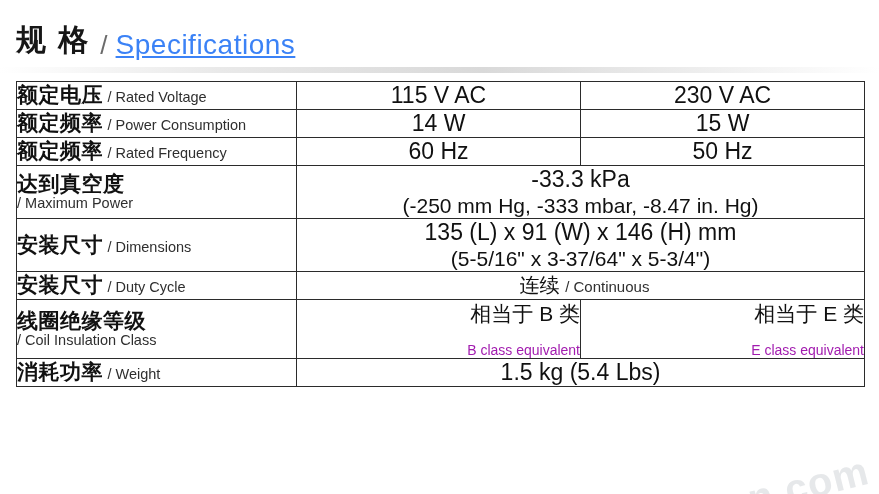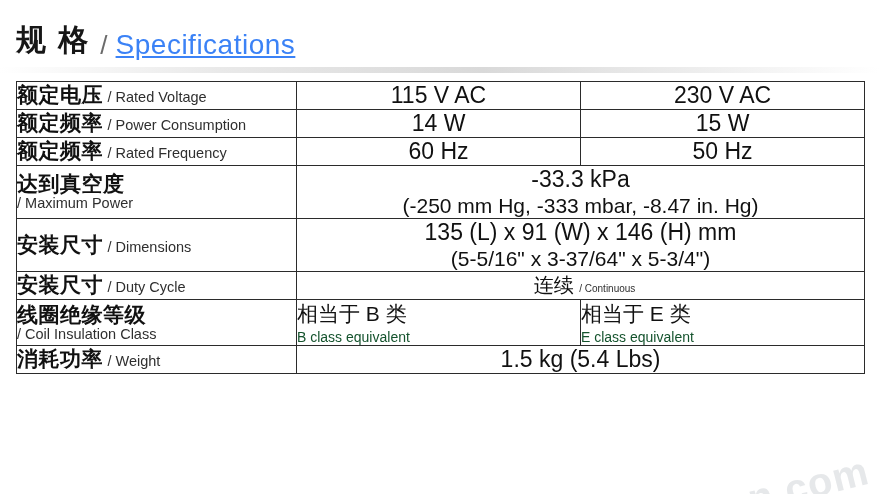--- a/index.html
+++ b/index.html
@@ -104,38 +104,38 @@
     text-align: center;
     padding: 6px 4px;
     font-size: 20px;
   }
   .mixed .m-cn {
     font-size: 20px;
     color: #111;
     margin-left: 8px;
   }
   .mixed .m-en {
-    font-size: 10px;
+    font-size: 15px;
     color: #2f2f2f;
   }
 
   .coil-cell {
-    text-align: left;
+    text-align: right;
     padding: 4px 4px 5px;
   }
   .coil-cn {
     display: block;
     font-size: 21px;
     color: #111;
   }
   .coil-en {
     display: block;
     font-size: 14px;
-    color: #14532d;
-    margin-top: 1px;
+    color: #a21caf;
+    margin-top: 14px;
   }
 
   
   .watermark {
     position: absolute;
     right: 6px;
     bottom: 2px;
     font-size: 40px;
     font-weight: 700;
     color: rgba(140, 150, 160, 0.22);

